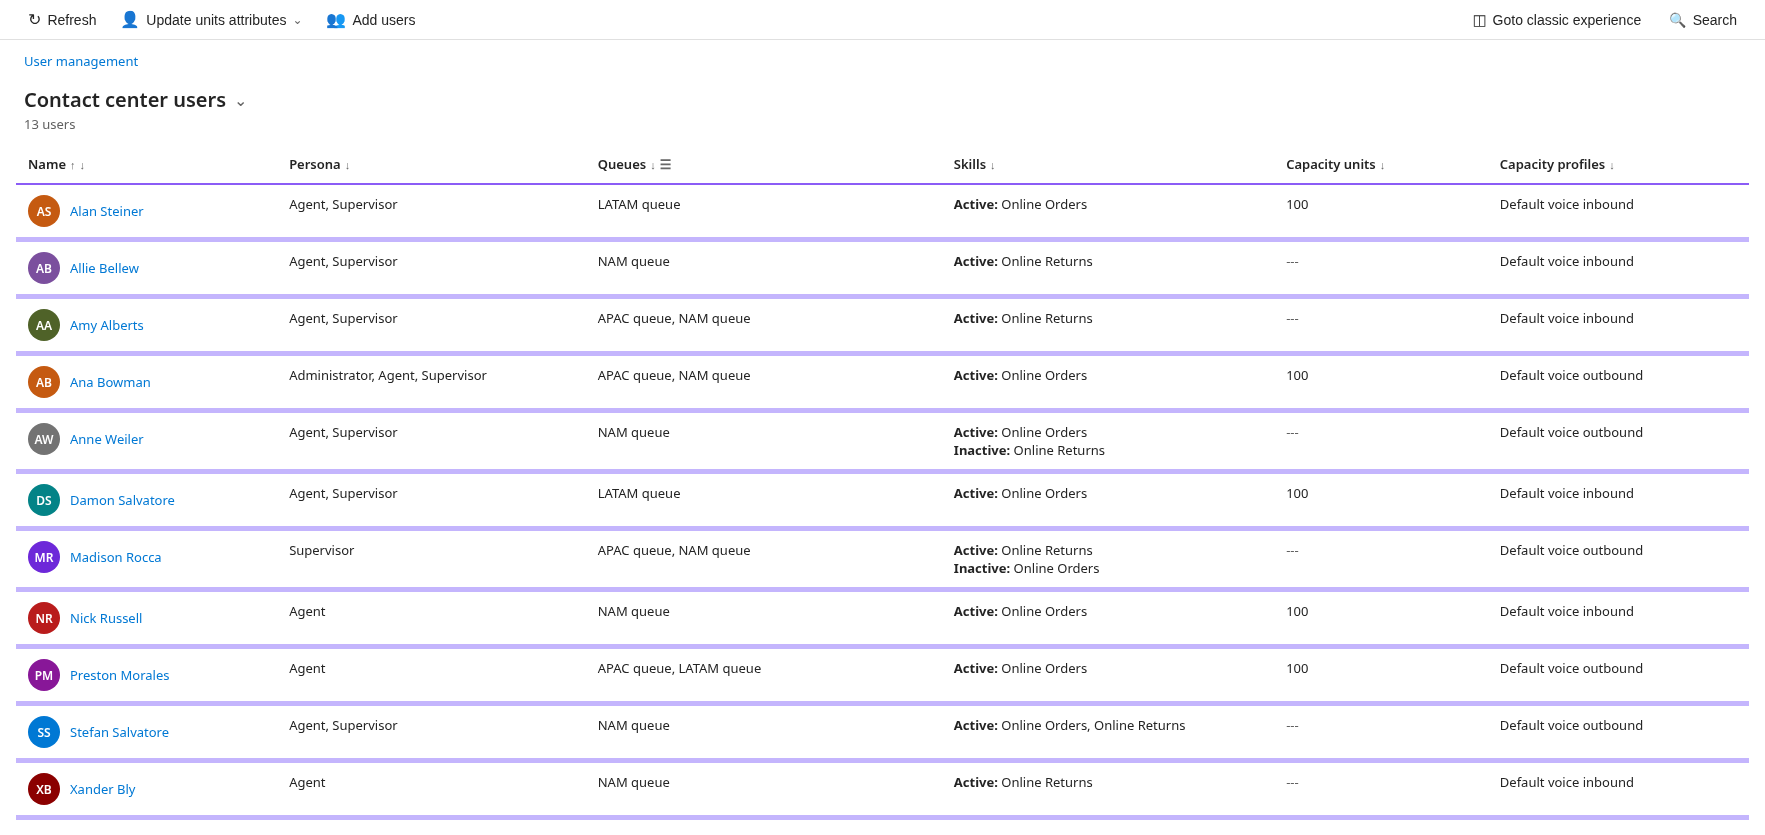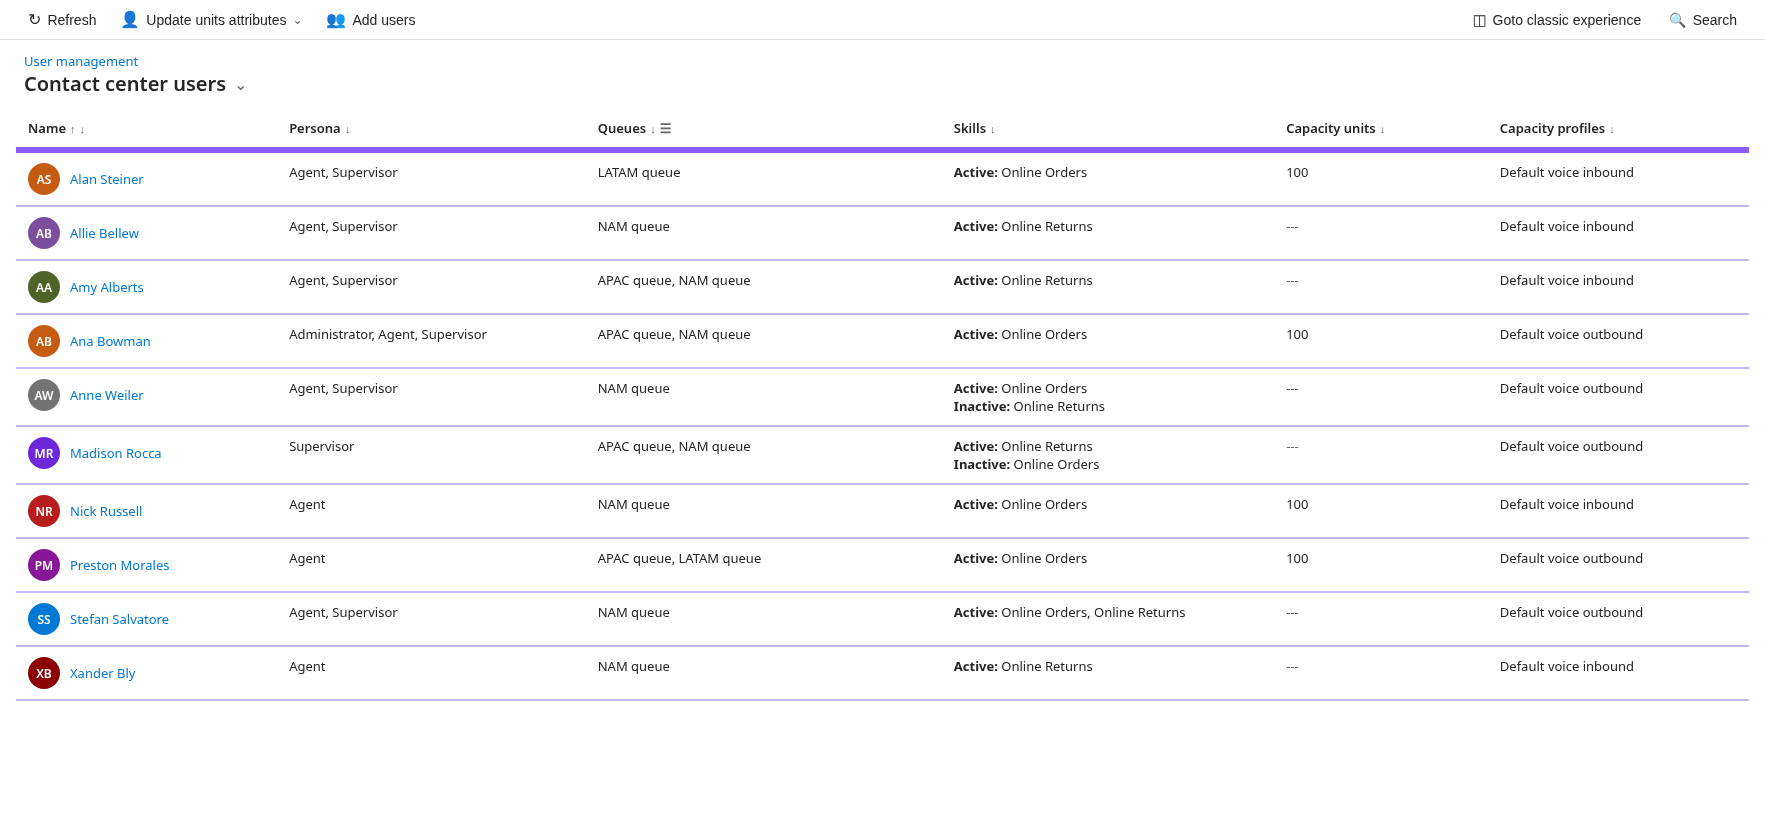--- a/index.html
+++ b/index.html
@@ -38,59 +38,59 @@
     .chevron { font-size: 12px; color: #666; }
 
     
     .page-header {
       padding: 12px 24px 4px 24px;
     }
     .breadcrumb {
       color: #0078d4; font-size: 13px; cursor: pointer;
     }
     .page-title-row {
-      display: flex; align-items: center; gap: 8px; margin-top: 0;
+      display: flex; align-items: center; gap: 8px; margin-top: 16px;
     }
     .page-title {
       font-size: 20px; font-weight: 600; color: #242424;
     }
     .page-title-chevron { font-size: 16px; color: #666; cursor: pointer; }
     .user-count {
       font-size: 13px; color: #616161; margin-top: 2px;
     }
 
     
     .table-container {
       padding: 0 16px;
       margin-top: 8px;
     }
     table {
       width: 100%;
       border-collapse: collapse;
     }
     thead tr {
-      border-bottom: 6px solid #8b5cf6;
+      border-bottom: 2px solid #8b5cf6;
     }
     th {
       padding: 10px 12px;
       text-align: left;
       font-weight: 600;
       font-size: 13px;
       color: #242424;
       white-space: nowrap;
       user-select: none;
     }
     th .col-header {
       display: flex; align-items: center; gap: 4px; cursor: pointer;
     }
     th .sort-icon { font-size: 11px; color: #666; }
     th .filter-icon { font-size: 13px; color: #666; cursor: pointer; }
 
     tbody tr {
-      border-bottom: 2px solid #c4b5fd;
+      border-bottom: 5px solid #c4b5fd;
     }
 
     td {
       padding: 10px 12px;
       font-size: 13px;
       vertical-align: top;
     }
 
     .name-cell {
       display: flex; align-items: center; gap: 10px;
@@ -145,20 +145,21 @@
     </button>
   </div>
 </div>
 
 <div class="page-header">
   <div class="breadcrumb">User management</div>
   <div class="page-title-row">
     <h1 class="page-title">Contact center users</h1>
     <span class="page-title-chevron">⌄</span>
   </div>
+  <div class="user-count">13 users</div>
 </div>
 
 <div class="table-container">
   <table>
     <thead>
       <tr>
         <th class="col-name">
           <div class="col-header">
             <span>Name</span>
             <span class="sort-icon">↑</span>
@@ -271,20 +272,35 @@
           <td class="col-skills">
             <div><span class="skill-active">Active:</span> <span>Online Orders</span></div>
             <div><span class="skill-inactive">Inactive:</span> <span>Online Returns</span></div>
           </td>
           <td class="col-capacity"><span class="capacity-dash">---</span></td>
           <td class="col-profiles">Default voice outbound</td>
         </tr>
         <tr>
           <td class="col-name">
     <div class="name-cell">
+      <div class="avatar" style="background:#038387">DS</div>
+      <a class="user-link">Damon Salvatore</a>
+    </div>
+  </td>
+          <td class="col-persona">Agent, Supervisor</td>
+          <td class="col-queues">LATAM queue</td>
+          <td class="col-skills">
+            <div><span class="skill-active">Active:</span> <span>Online Orders</span></div>
+          </td>
+          <td class="col-capacity">100</td>
+          <td class="col-profiles">Default voice inbound</td>
+        </tr>
+        <tr>
+          <td class="col-name">
+    <div class="name-cell">
       <div class="avatar" style="background:#6d28d9">MR</div>
       <a class="user-link">Madison Rocca</a>
     </div>
   </td>
           <td class="col-persona">Supervisor</td>
           <td class="col-queues">APAC queue, NAM queue</td>
           <td class="col-skills">
             <div><span class="skill-active">Active:</span> <span>Online Returns</span></div>
             <div><span class="skill-inactive">Inactive:</span> <span>Online Orders</span></div>
           </td>

